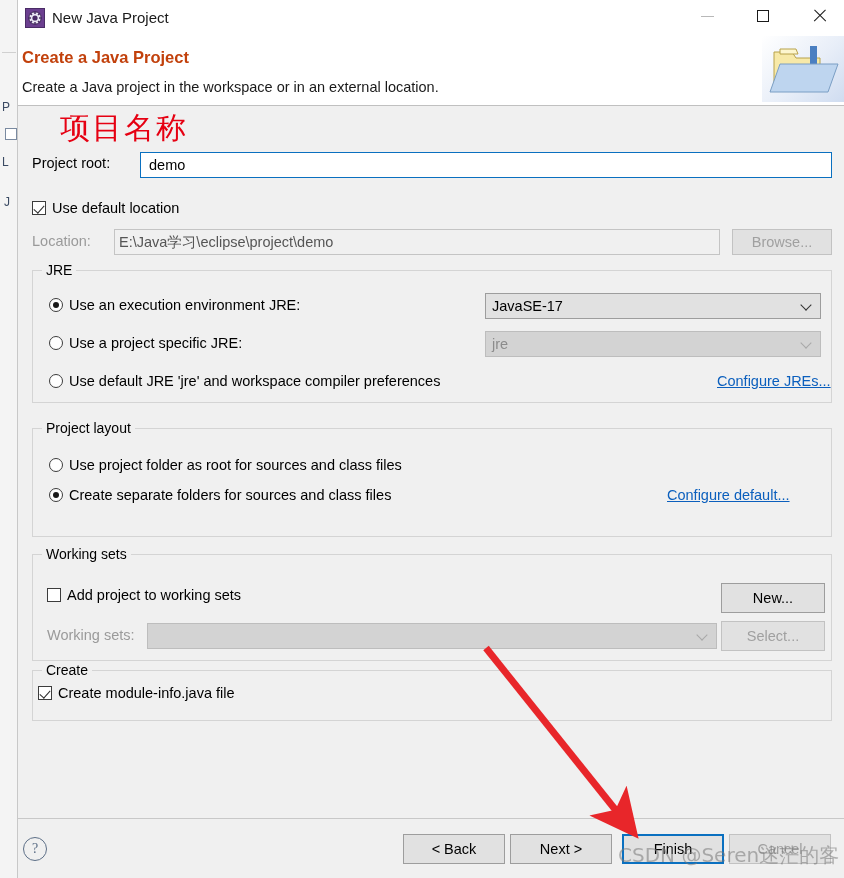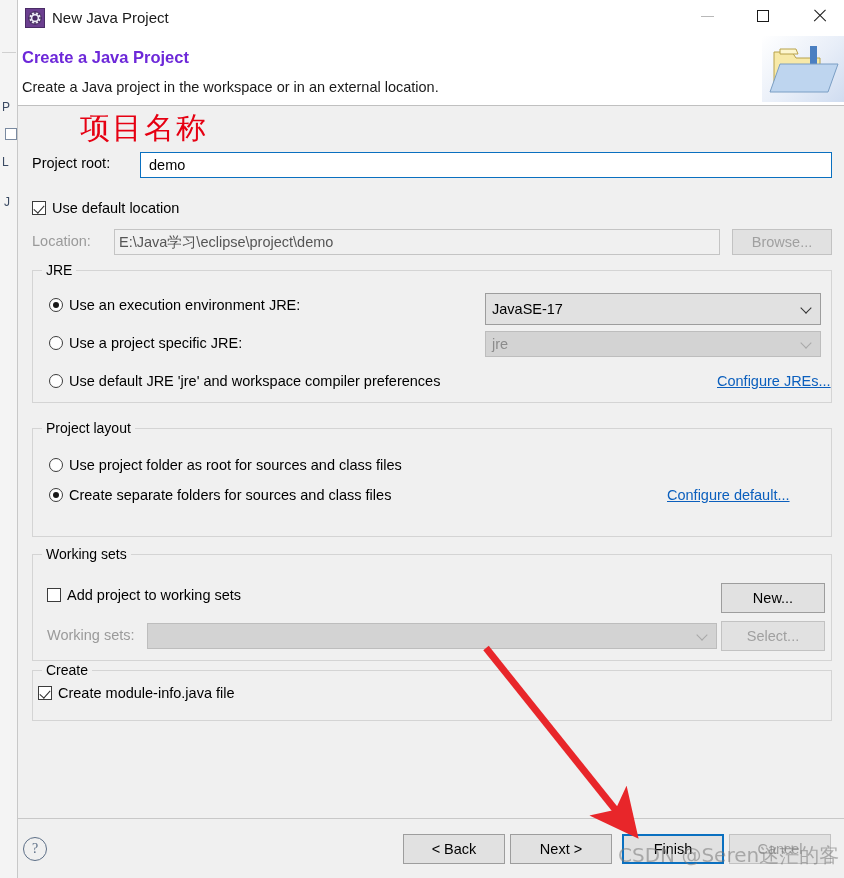--- a/index.html
+++ b/index.html
@@ -81,40 +81,40 @@
   .glyph-close::after  { transform: rotate(-45deg); }
 
   
   .header {
     position: absolute; left: 0; top: 38px; width: 826px; height: 68px;
     background: #ffffff;
     border-bottom: 1px solid #c0c0c0;
   }
   .header-title {
     position: absolute; left: 4px; top: 10px;
-    font-size: 16.5px; font-weight: bold; color: #6d28d9; white-space: nowrap; text-align: center;
+    font-size: 16.5px; font-weight: bold; color: #c2410c; white-space: nowrap; text-align: center;
   }
   .header-desc {
     position: absolute; left: 4px; top: 41px;
     font-size: 14.5px; color: #1a1a1a; white-space: nowrap;
   }
   .header-img {
     position: absolute; right: 0px; top: -2px; width: 82px; height: 66px;
     background: linear-gradient(135deg, #ffffff 0%, #e8eef8 55%, #cfdcf0 100%);
   }
 
   
   .body {
     position: absolute; left: 0; top: 106px; width: 826px; height: 712px;
     background: #f0f0f0;
   }
 
   
   .annot-cn {
-    position: absolute; left: 62px; top: 2px;
+    position: absolute; left: 42px; top: 2px;
     font-size: 30px; color: #e60012; white-space: nowrap;
     font-family: "DejaVu Sans", sans-serif; font-weight: 500;
     letter-spacing: 2px;
   }
 
   
   .row-projname { position: absolute; left: 0; top: 46px; width: 826px; height: 26px; }
   .lbl-projname {
     position: absolute; left: 14px; top: 3px; font-size: 14.5px; color: #000;
     white-space: nowrap;
@@ -325,21 +325,21 @@
         <div class="btn btn-browse disabled">Browse...</div>
       </div>
 
       <div class="group grp-jre">
         <span class="group-title">JRE</span>
 
         <div class="radio-row" style="left:16px; top:26px;">
           <span class="rb on"></span>
           <span class="rb-label">Use an execution environment JRE:</span>
         </div>
-        <div class="combo" style="left:452px; top:22px; width:336px; height:32px;">
+        <div class="combo" style="left:452px; top:22px; width:336px; height:26px;">
           <span>JavaSE-17</span>
           <span class="chev"></span>
         </div>
 
         <div class="radio-row" style="left:16px; top:64px;">
           <span class="rb"></span>
           <span class="rb-label">Use a project specific JRE:</span>
         </div>
         <div class="combo disabled" style="left:452px; top:60px; width:336px; height:26px;">
           <span>jre</span>

